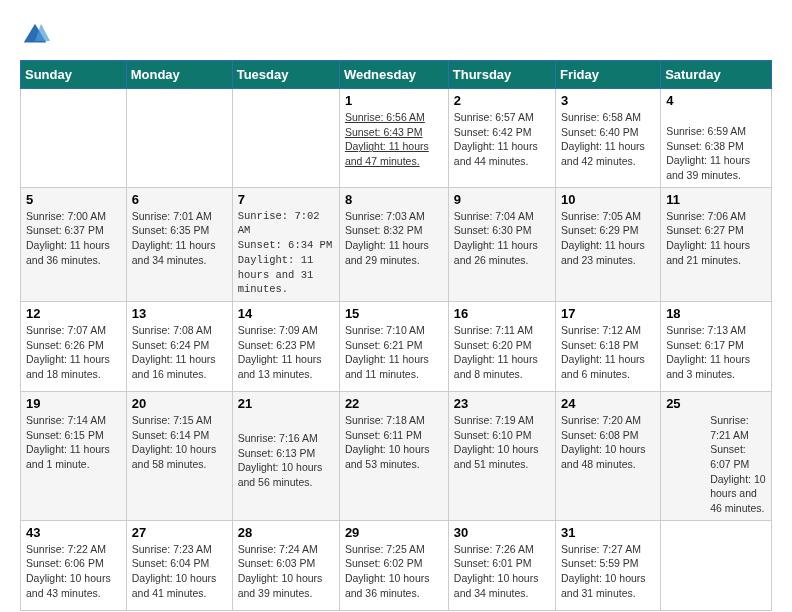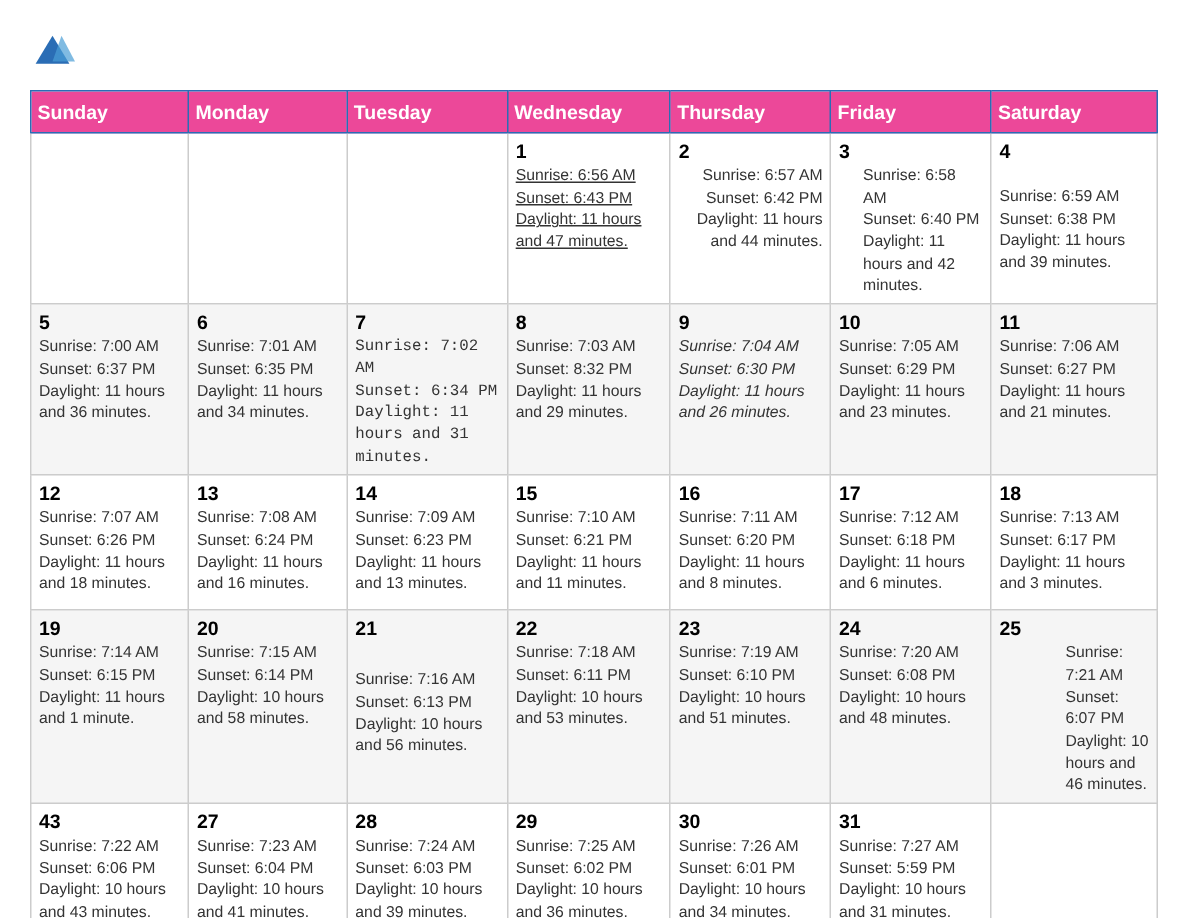--- a/index.html
+++ b/index.html
@@ -51,21 +51,21 @@
     .location {
       font-size: 15px;
       color: #444;
     }
     table {
       width: 100%;
       border-collapse: collapse;
       font-size: 11px;
     }
     thead tr {
-      background-color: #ec4899;
+      background-color: #0f766e;
       color: #fff;
     }
     thead th {
       padding: 6px 4px;
       text-align: left;
       font-size: 13px;
       font-weight: bold;
       border: 1px solid #2a6db5;
     }
     tbody tr {
@@ -134,27 +134,27 @@
         <td></td>
         <td></td>
         <td>
           <span class="day-num">1</span>
           <div class="day-info" style="white-space: pre-line; text-decoration: underline;">Sunrise: 6:56 AM
 Sunset: 6:43 PM
 Daylight: 11 hours and 47 minutes.</div>
         </td>
         <td>
           <span class="day-num">2</span>
-          <div class="day-info" style="white-space: pre-line; text-align: right;">Sunrise: 6:57 AM
+          <div class="day-info" style="white-space: pre-line;">Sunrise: 6:57 AM
 Sunset: 6:42 PM
 Daylight: 11 hours and 44 minutes.</div>
         </td>
         <td>
           <span class="day-num">3</span>
-          <div class="day-info" style="white-space: pre-line; margin-left: 16px;">Sunrise: 6:58 AM
+          <div class="day-info" style="white-space: pre-line;">Sunrise: 6:58 AM
 Sunset: 6:40 PM
 Daylight: 11 hours and 42 minutes.</div>
         </td>
         <td>
           <span class="day-num">4</span>
           <div class="day-info" style="white-space: pre-line; margin-top: 16px;">Sunrise: 6:59 AM
 Sunset: 6:38 PM
 Daylight: 11 hours and 39 minutes.</div>
         </td>
       </tr>
@@ -178,21 +178,21 @@
 Daylight: 11 hours and 31 minutes.</div>
         </td>
         <td>
           <span class="day-num">8</span>
           <div class="day-info" style="white-space: pre-line;">Sunrise: 7:03 AM
 Sunset: 8:32 PM
 Daylight: 11 hours and 29 minutes.</div>
         </td>
         <td>
           <span class="day-num">9</span>
-          <div class="day-info" style="white-space: pre-line; font-style: italic;">Sunrise: 7:04 AM
+          <div class="day-info" style="white-space: pre-line;">Sunrise: 7:04 AM
 Sunset: 6:30 PM
 Daylight: 11 hours and 26 minutes.</div>
         </td>
         <td>
           <span class="day-num">10</span>
           <div class="day-info" style="white-space: pre-line;">Sunrise: 7:05 AM
 Sunset: 6:29 PM
 Daylight: 11 hours and 23 minutes.</div>
         </td>
         <td>

